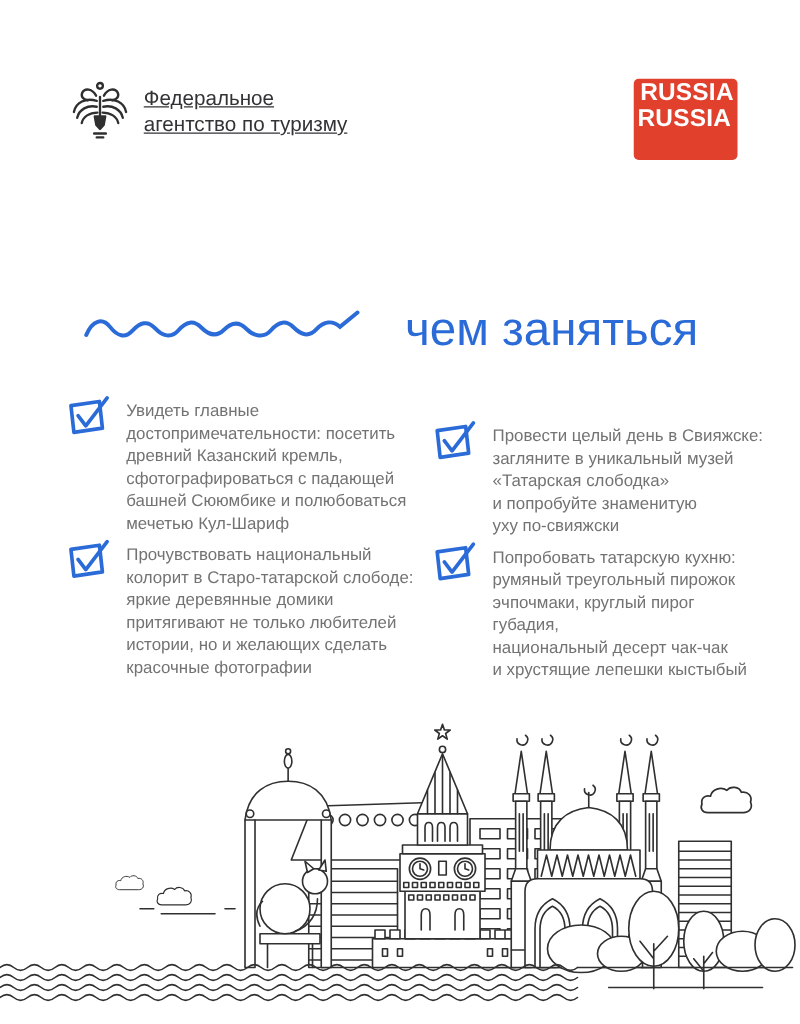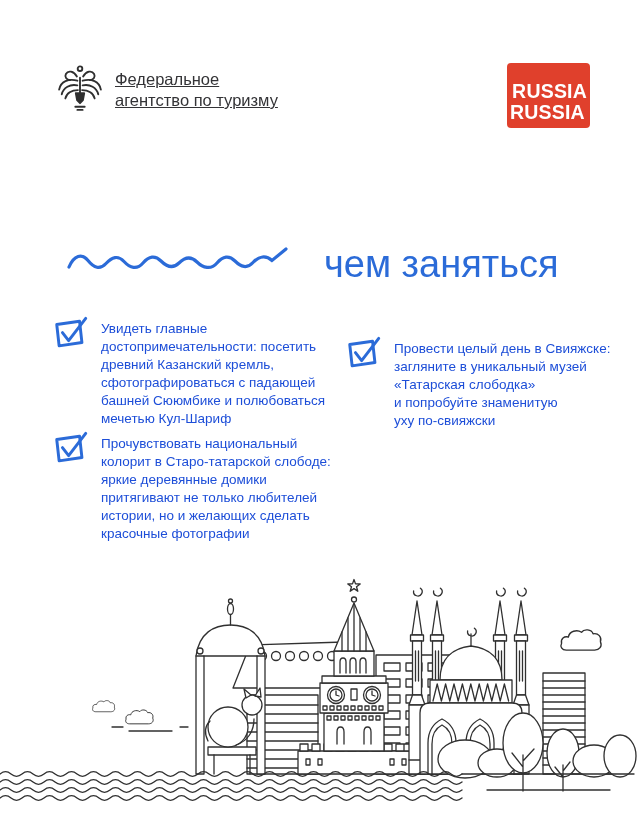--- a/index.html
+++ b/index.html
@@ -10,44 +10,44 @@
   }
   
   .hdr-left { position:absolute; left:56px; top:62px; display:flex; align-items:flex-start; }
   .eagle { width:48px; height:52px; flex:0 0 auto; }
   .agency-name { font-size:16.5px; line-height:21px; color:#333336; white-space:pre-line; padding:7px 0 0 11px;text-decoration:underline; }
   .brand {
     position:absolute; right:50px; top:63px; width:83px; height:65px;
     background:#e0402c; border-radius:4px; color:#fff; font-weight:bold;
     font-size:19.5px; line-height:21px; letter-spacing:.2px;
     display:flex; flex-direction:column; justify-content:flex-end;
-    padding-bottom:5px; box-sizing:border-box;
+    padding-bottom:22px; box-sizing:border-box;
   }
   .brand .l1 { text-align:right; padding-right:3px; }
   .brand .l2 { text-align:left;  padding-left:3px;  }
   
   .title {
     position:absolute; top:158px; left:0; width:640px; text-align:center;
     font-size:100px; line-height:1.02; font-weight:bold;
     letter-spacing:25px; text-indent:25px; color:#38383b;
   }
-  .subtitle-row { position:absolute; top:245px; left:66px; display:flex; }
+  .subtitle-row { position:absolute; top:245px; left:66px; display:flex; align-items:flex-end; }
   .hero-wave { width:246px; height:34px; margin-bottom:3px; fill:none; stroke:#2b6bd8; stroke-width:3.2; stroke-linecap:round; }
   .subtitle { font-size:38px; line-height:1; color:#2b6bd8; margin-left:12px; }
   
   .checklist { position:absolute; top:318px; left:52px; width:560px; }
   .col { position:absolute; top:0; }
   .col-left  { left:0;     width:280px; }
   .col-right { left:293px; width:267px; top:20px; }
   .item { display:flex; align-items:flex-start; margin-bottom:5px; }
   .cbx {
     flex:0 0 auto; width:38px; height:38px; margin:-3px 11px 0 0;
     fill:none; stroke:#2b6bd8; stroke-width:3.1; stroke-linecap:round; stroke-linejoin:round;
   }
-  .item-text { font-size:13.5px; line-height:18px; color:#1d4ed8; white-space:pre-line; margin-top:2px; }
+  .item-text { font-size:13.5px; line-height:18px; color:#737373; white-space:pre-line; margin-top:2px; }
   
   .skyline { position:absolute; left:0; top:555px; width:640px; height:264px; }
 </style>
 </head>
 <body>
 
 <div class="poster">
 
   <div class="hdr-left">
     <svg class="eagle" viewBox="0 0 46 46">
@@ -116,20 +116,31 @@
       <div class="item">
         <svg class="cbx" viewBox="0 0 40 40">
           <path d="M5 10 L29 6.5 L31.5 29 L7.5 32.5 Z"></path>
             <path d="M11 18.5 L17.5 27 L35.5 3.5"></path>
         </svg>
         <div class="item-text">Провести целый день в Свияжске:
 загляните в уникальный музей
 «Татарская слободка»
 и попробуйте знаменитую
 уху по-свияжски</div>
+      </div>
+      <div class="item">
+        <svg class="cbx" viewBox="0 0 40 40">
+          <path d="M5 10 L29 6.5 L31.5 29 L7.5 32.5 Z"></path>
+            <path d="M11 18.5 L17.5 27 L35.5 3.5"></path>
+        </svg>
+        <div class="item-text">Попробовать татарскую кухню:
+румяный треугольный пирожок
+эчпочмаки, круглый пирог губадия,
+национальный десерт чак-чак
+и хрустящие лепешки кыстыбый</div>
       </div>
     </div>
   </div>
 
   <svg class="skyline" viewBox="0 0 640 264">
     <defs>
       <path id="cloud" d="M6 22 C1.5 22 0 18.5 1.5 15.5 C0.5 11 4 8.5 8 9.5 C9 4 16 2 20.5 5 C23 1.5 30 2 31.5 6.5 C36.5 5.5 40 9.5 38.5 14 C40.5 18.5 37.5 22 33 22 Z"></path>
       <g id="minaret">
         <path d="M-3.4 36 A4.3 4.3 0 1 0 3.4 33.2" fill="none"></path>
         <polygon points="-5,80 0,46 5,80" fill="#fff"></polygon>

